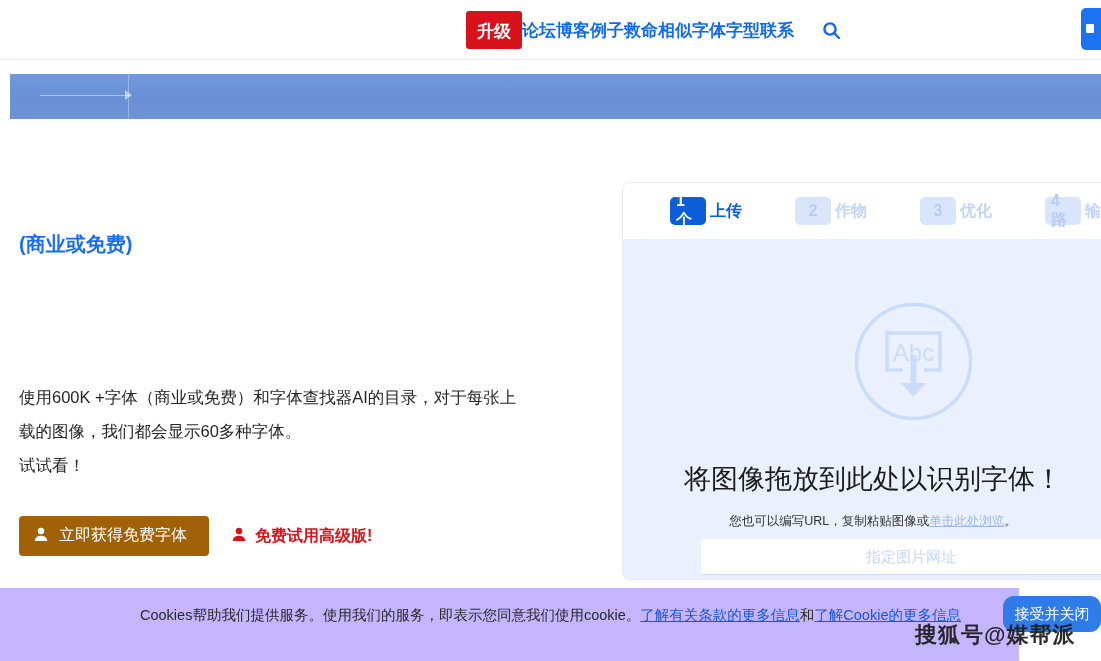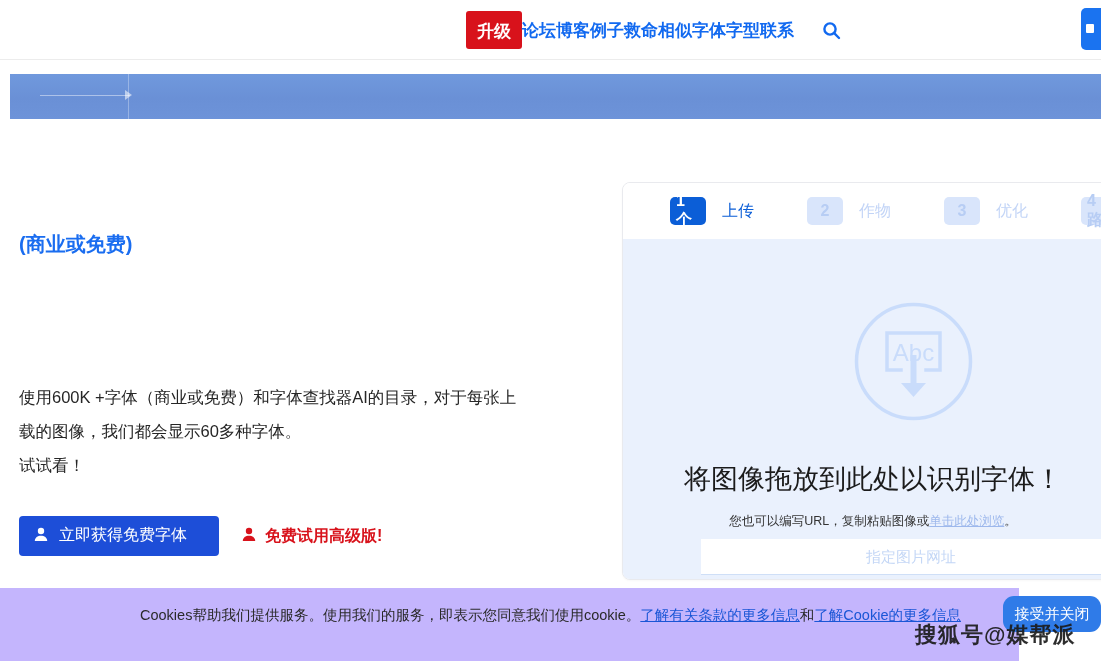--- a/index.html
+++ b/index.html
@@ -50,39 +50,39 @@
   .hero{position:absolute;left:19px;top:215px;width:600px;}
   .hero h1{margin:0;font-size:50px;line-height:1.12;font-weight:bold;color:#1a6df0;
            letter-spacing:-0.5px;white-space:nowrap;}
   .hero h1 .it{font-style:italic;}
   .hero-sub{margin-top:16px;font-size:20px;font-weight:bold;color:#1a6df0;}
   .hero-body{position:absolute;left:19px;top:380px;width:600px;color:#262626;font-size:16.5px;
              line-height:34px;}
   .hero-body .l3{display:block;}
 
   .cta-row{position:absolute;left:19px;top:516px;display:flex;align-items:center;}
-  .cta-primary{display:flex;align-items:center;background:#1d4ed8;color:#fff;border-radius:4px;
-               padding:9px 32px 10px 14px;font-size:16px;cursor:pointer;white-space:nowrap;}
+  .cta-primary{display:flex;align-items:center;background:#a16207;color:#fff;border-radius:4px;
+               padding:9px 22px 10px 14px;font-size:16px;cursor:pointer;white-space:nowrap;}
   .cta-primary .lbl{margin-left:10px;}
   .cta-secondary{display:flex;align-items:center;margin-left:22px;color:#d8121b;font-size:16px;
                  font-weight:bold;cursor:pointer;white-space:nowrap;}
   .cta-secondary .lbl{margin-left:8px;}
 
   
   .panel{position:absolute;left:622px;top:182px;width:500px;height:398px;background:#ffffff;
          border:1px solid #e9eaee;border-radius:8px;box-sizing:border-box;overflow:hidden;
          box-shadow:0 1px 2px rgba(0,0,0,.03);}
   .steps{position:absolute;left:0;top:0;width:500px;height:56px;display:flex;align-items:center;
          padding-left:16px;box-sizing:border-box;background:#fff;}
   .step{display:flex;align-items:center;margin-right:22px;cursor:pointer;}
   .step-badge{display:flex;align-items:center;justify-content:center;min-width:36px;height:28px;
               border-radius:5px;font-size:16px;font-weight:bold;padding:0 6px;box-sizing:border-box;margin-left:31px;}
   .step.active .step-badge{background:#0b5ed7;color:#ffffff;}
   .step.inactive .step-badge{background:#d9e5fb;color:#b7cdf4;}
-  .step-label{margin-left:16px;font-size:16px;font-weight:normal;white-space:nowrap;}
+  .step-label{margin-left:4px;font-size:16px;font-weight:bold;white-space:nowrap;}
   .step.active .step-label{color:#0b5ed7;}
   .step.inactive .step-label{color:#c3d5f7;}
 
   .dropzone{position:absolute;left:0;top:56px;width:500px;height:342px;background:#eaf1fd;}
   .dz-icon{position:absolute;left:228px;top:60px;width:125px;height:125px;}
   .dz-title{position:absolute;left:0;top:222px;width:500px;text-align:center;font-size:27px;
             color:#1b1b1b;white-space:nowrap;}
   .dz-sub{position:absolute;left:0;top:274px;width:500px;text-align:center;font-size:12.5px;color:#333;}
   .dz-sub a{color:#9db8ec;text-decoration:underline;cursor:pointer;}
   .dz-input{position:absolute;left:78px;top:300px;width:420px;height:36px;background:#ffffff;

